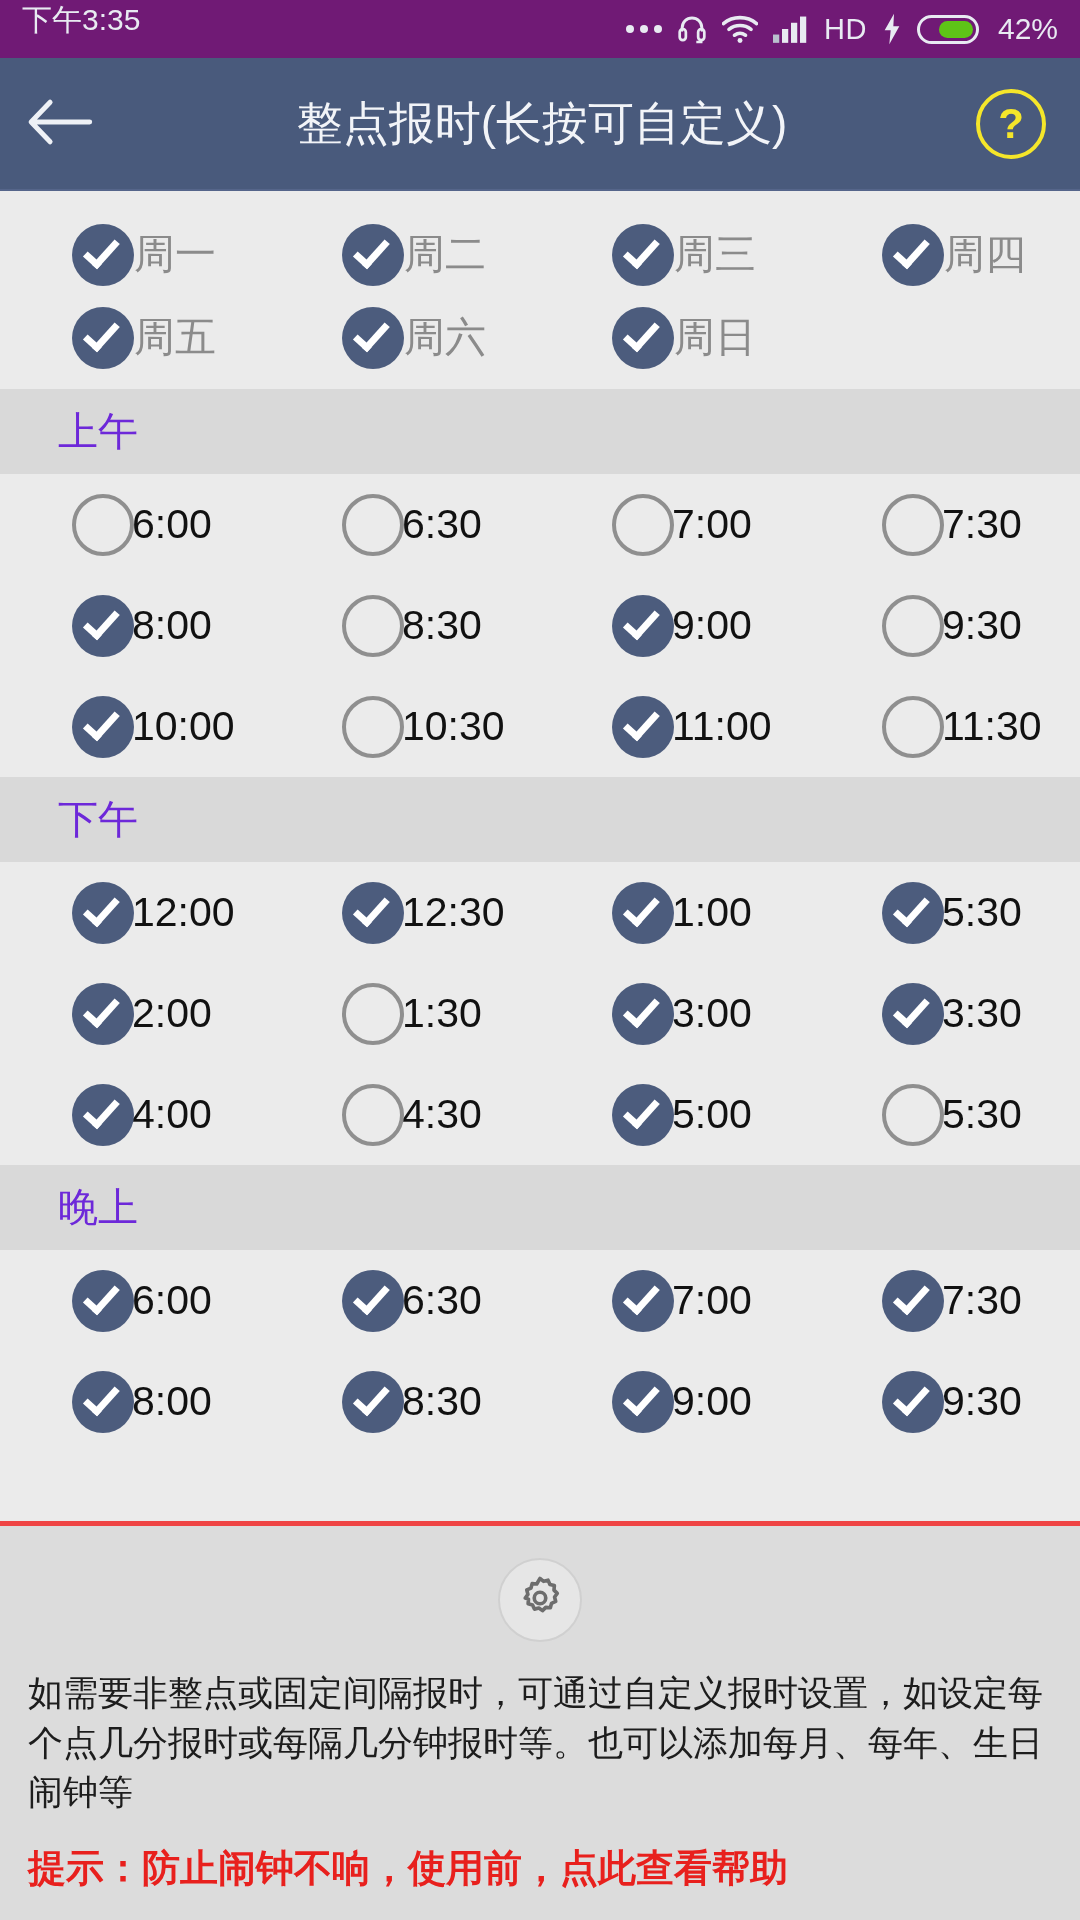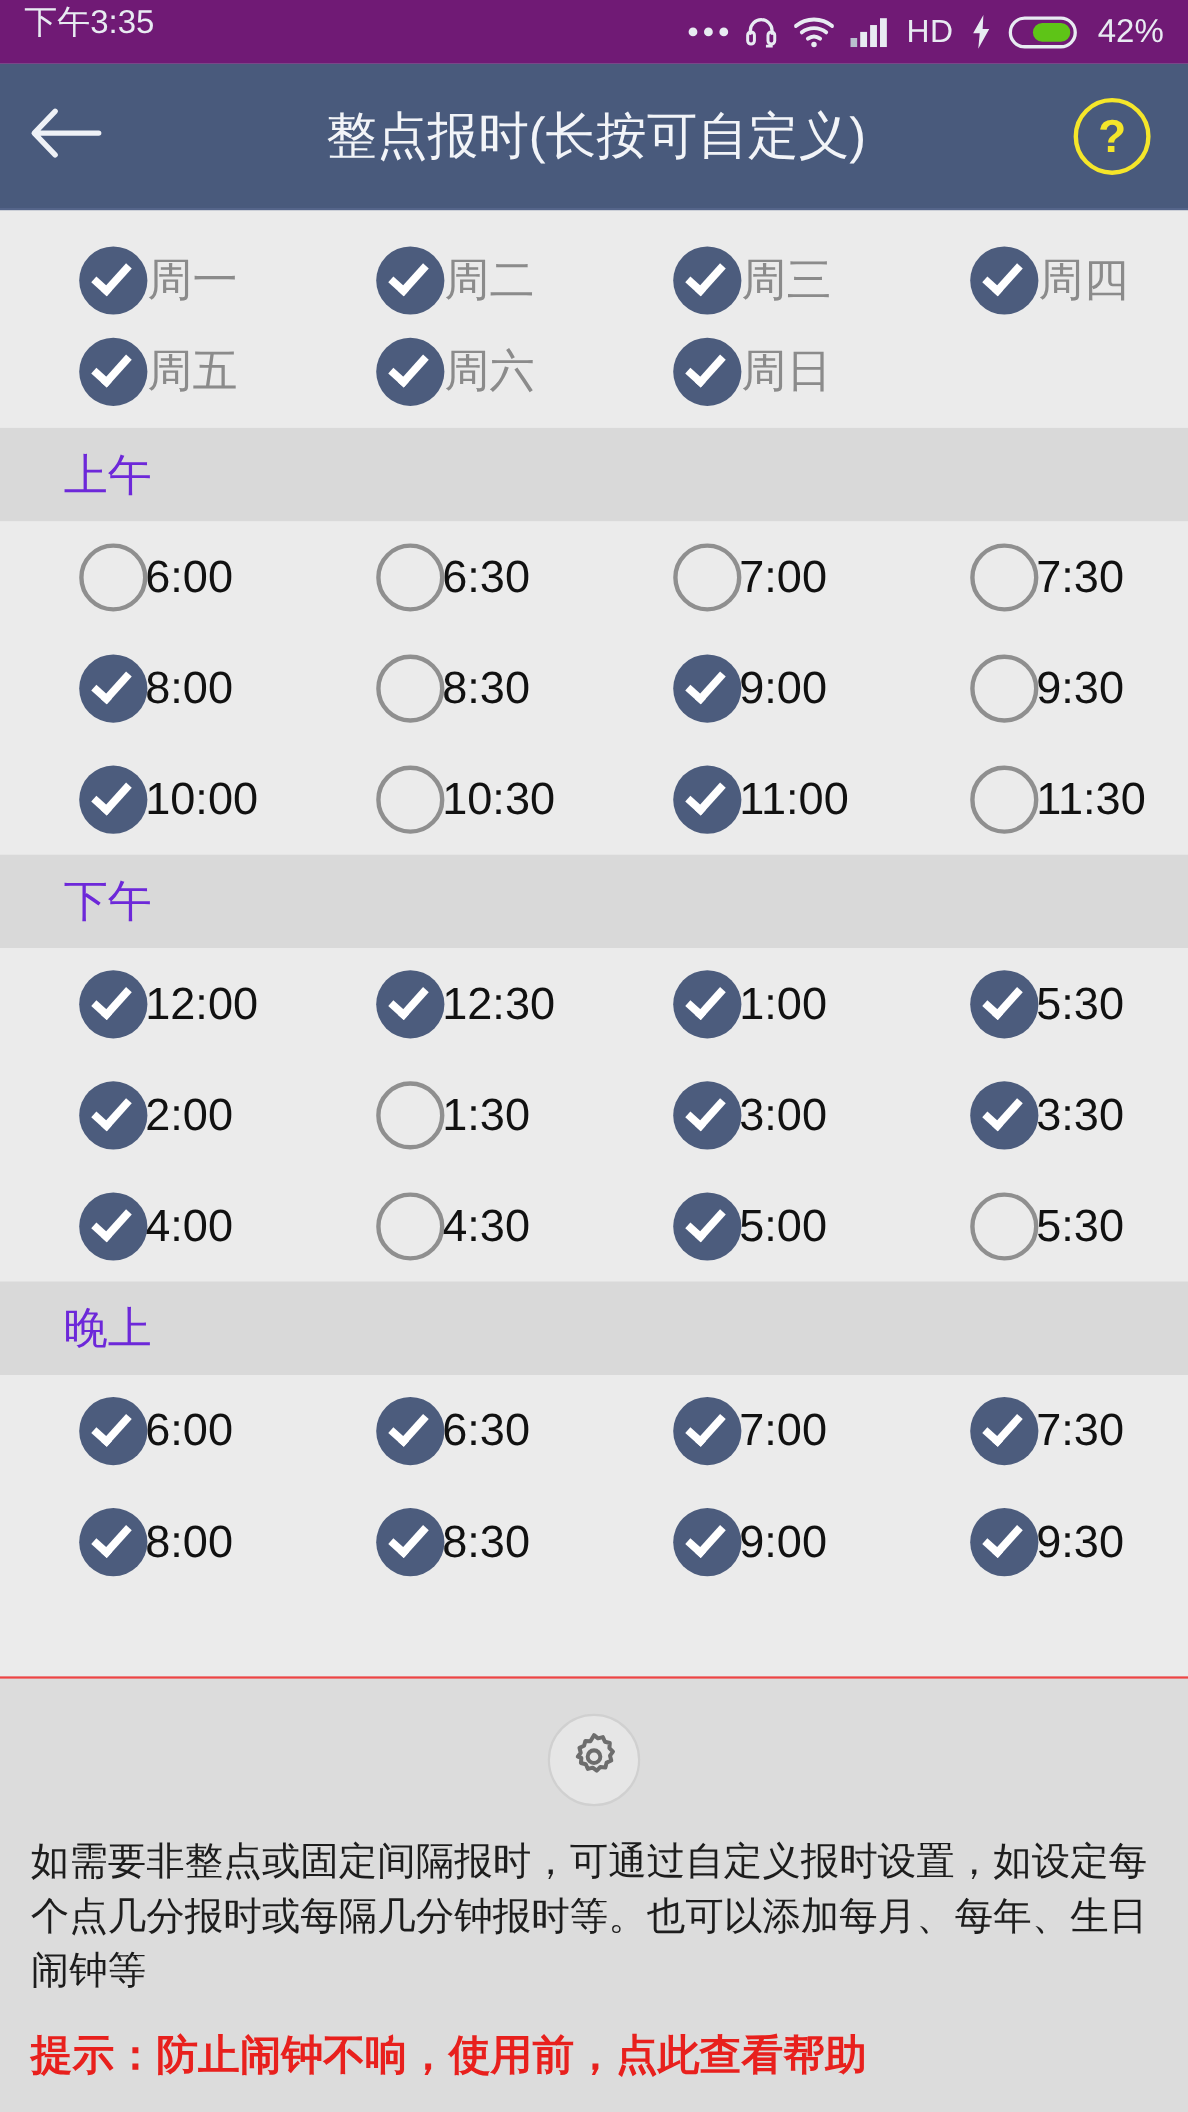--- a/index.html
+++ b/index.html
@@ -70,21 +70,21 @@
          transform:rotate(-48deg) translate(2px,-4px); }
   .lbl { font-size:41px; color:#111; margin-left:-2px; white-space:nowrap; }
   .lbl.day { color:#8b8b8b; font-size:41px; margin-left:0px; }
 
   .weekdays { padding-top:22px; padding-bottom:10px; }
   .weekdays .row { height:83px; }
 
   
   .footer {
     background:#dcdcdc; flex:0 0 auto; padding-top:18px;
-    border-top:2px solid #ef4444;
+    border-top:5px solid #ef4444;
   }
   .gear-wrap { display:flex; justify-content:center; padding:14px 0 12px 0; }
   .gear-btn {
     width:84px; height:84px; border-radius:50%;
     background:#e6e6e6; border:2px solid #d0d0d0;
     display:flex; align-items:center; justify-content:center;
   }
   .foot-desc {
     font-size:35px; color:#1d1d1d; line-height:1.42;
     padding:14px 28px 0 28px; text-align:left;

